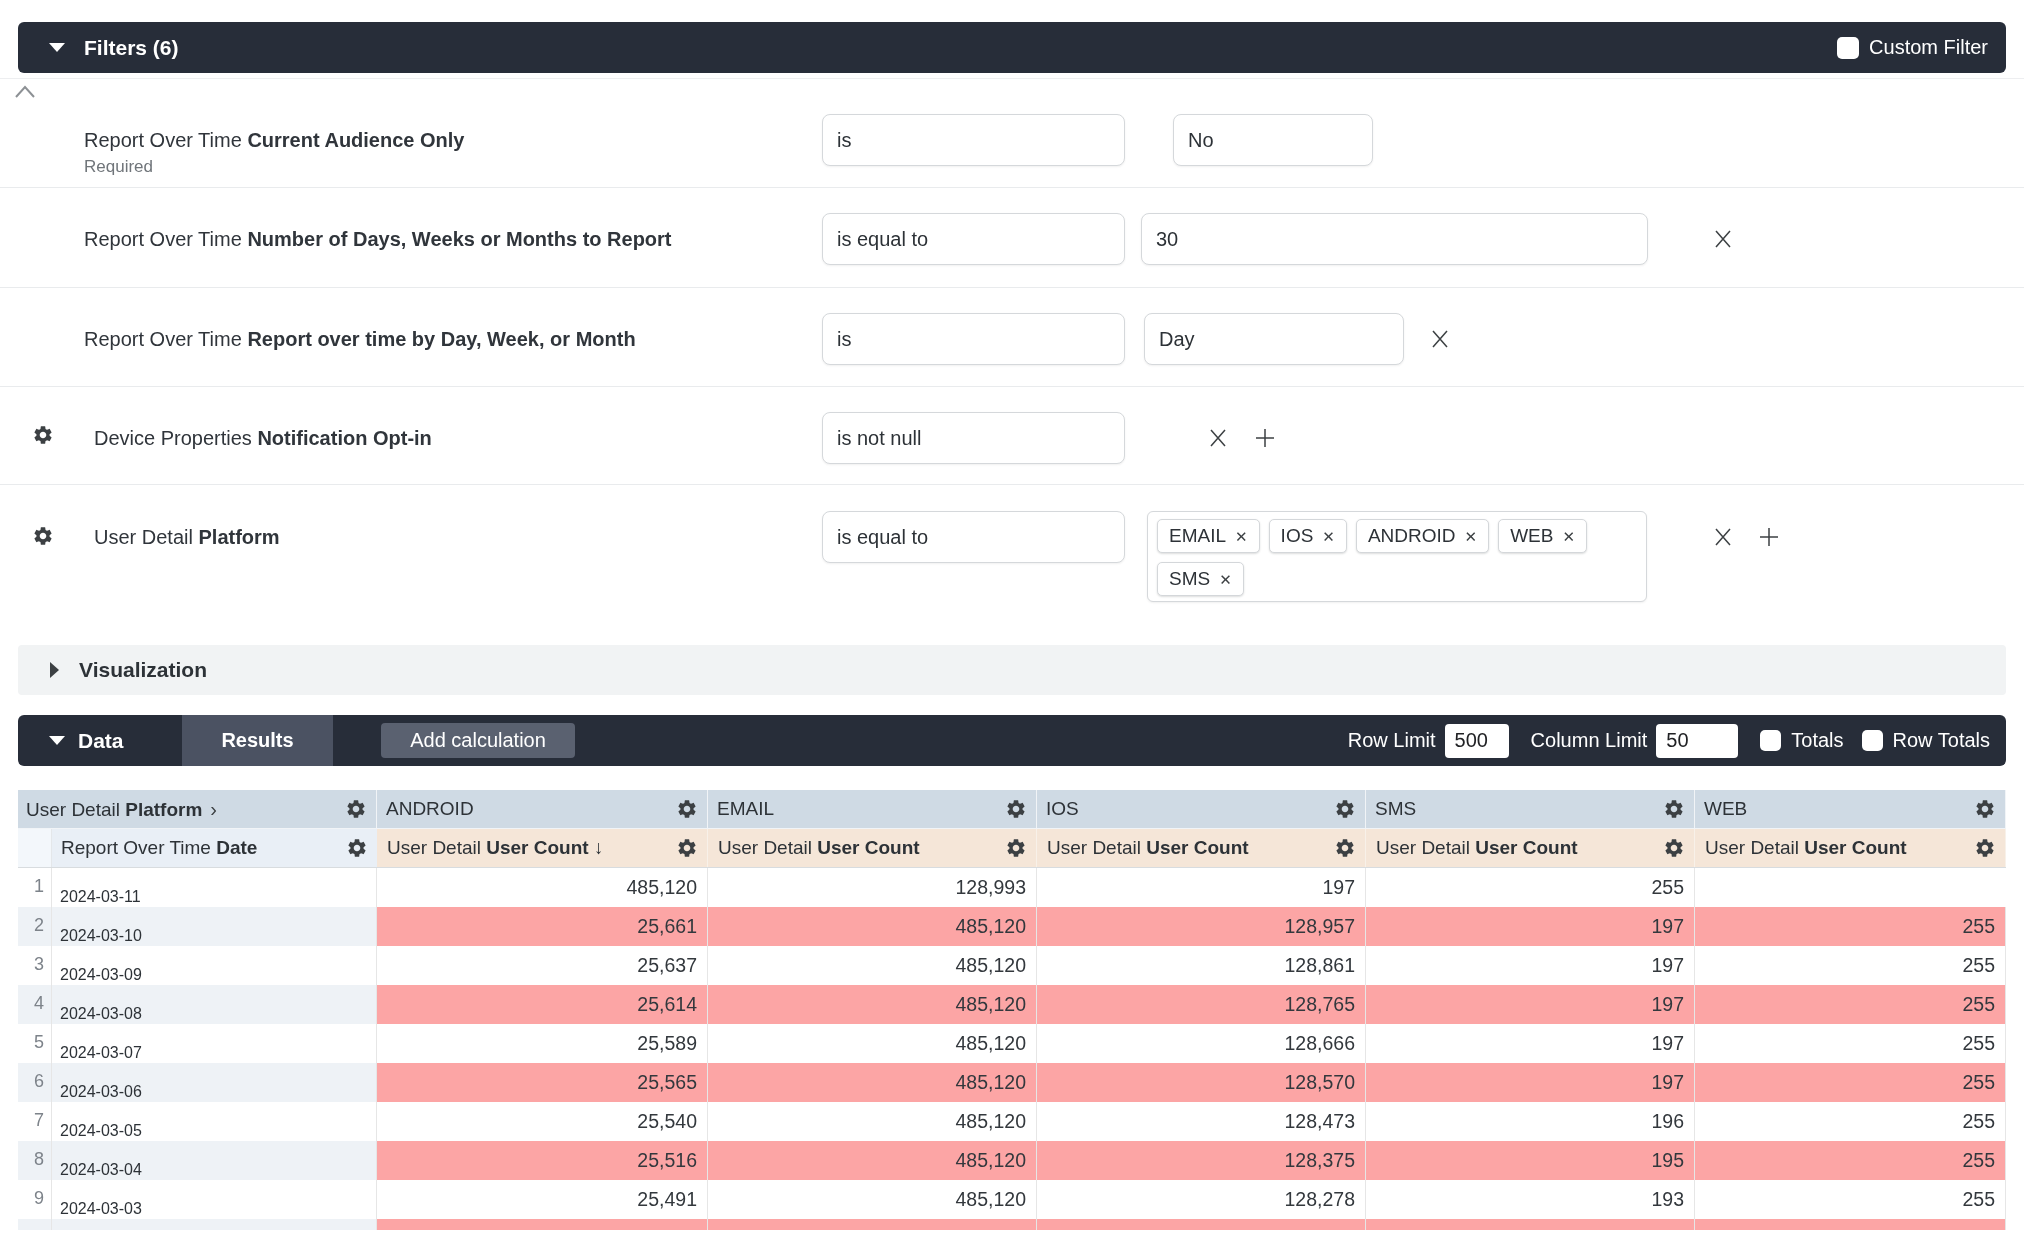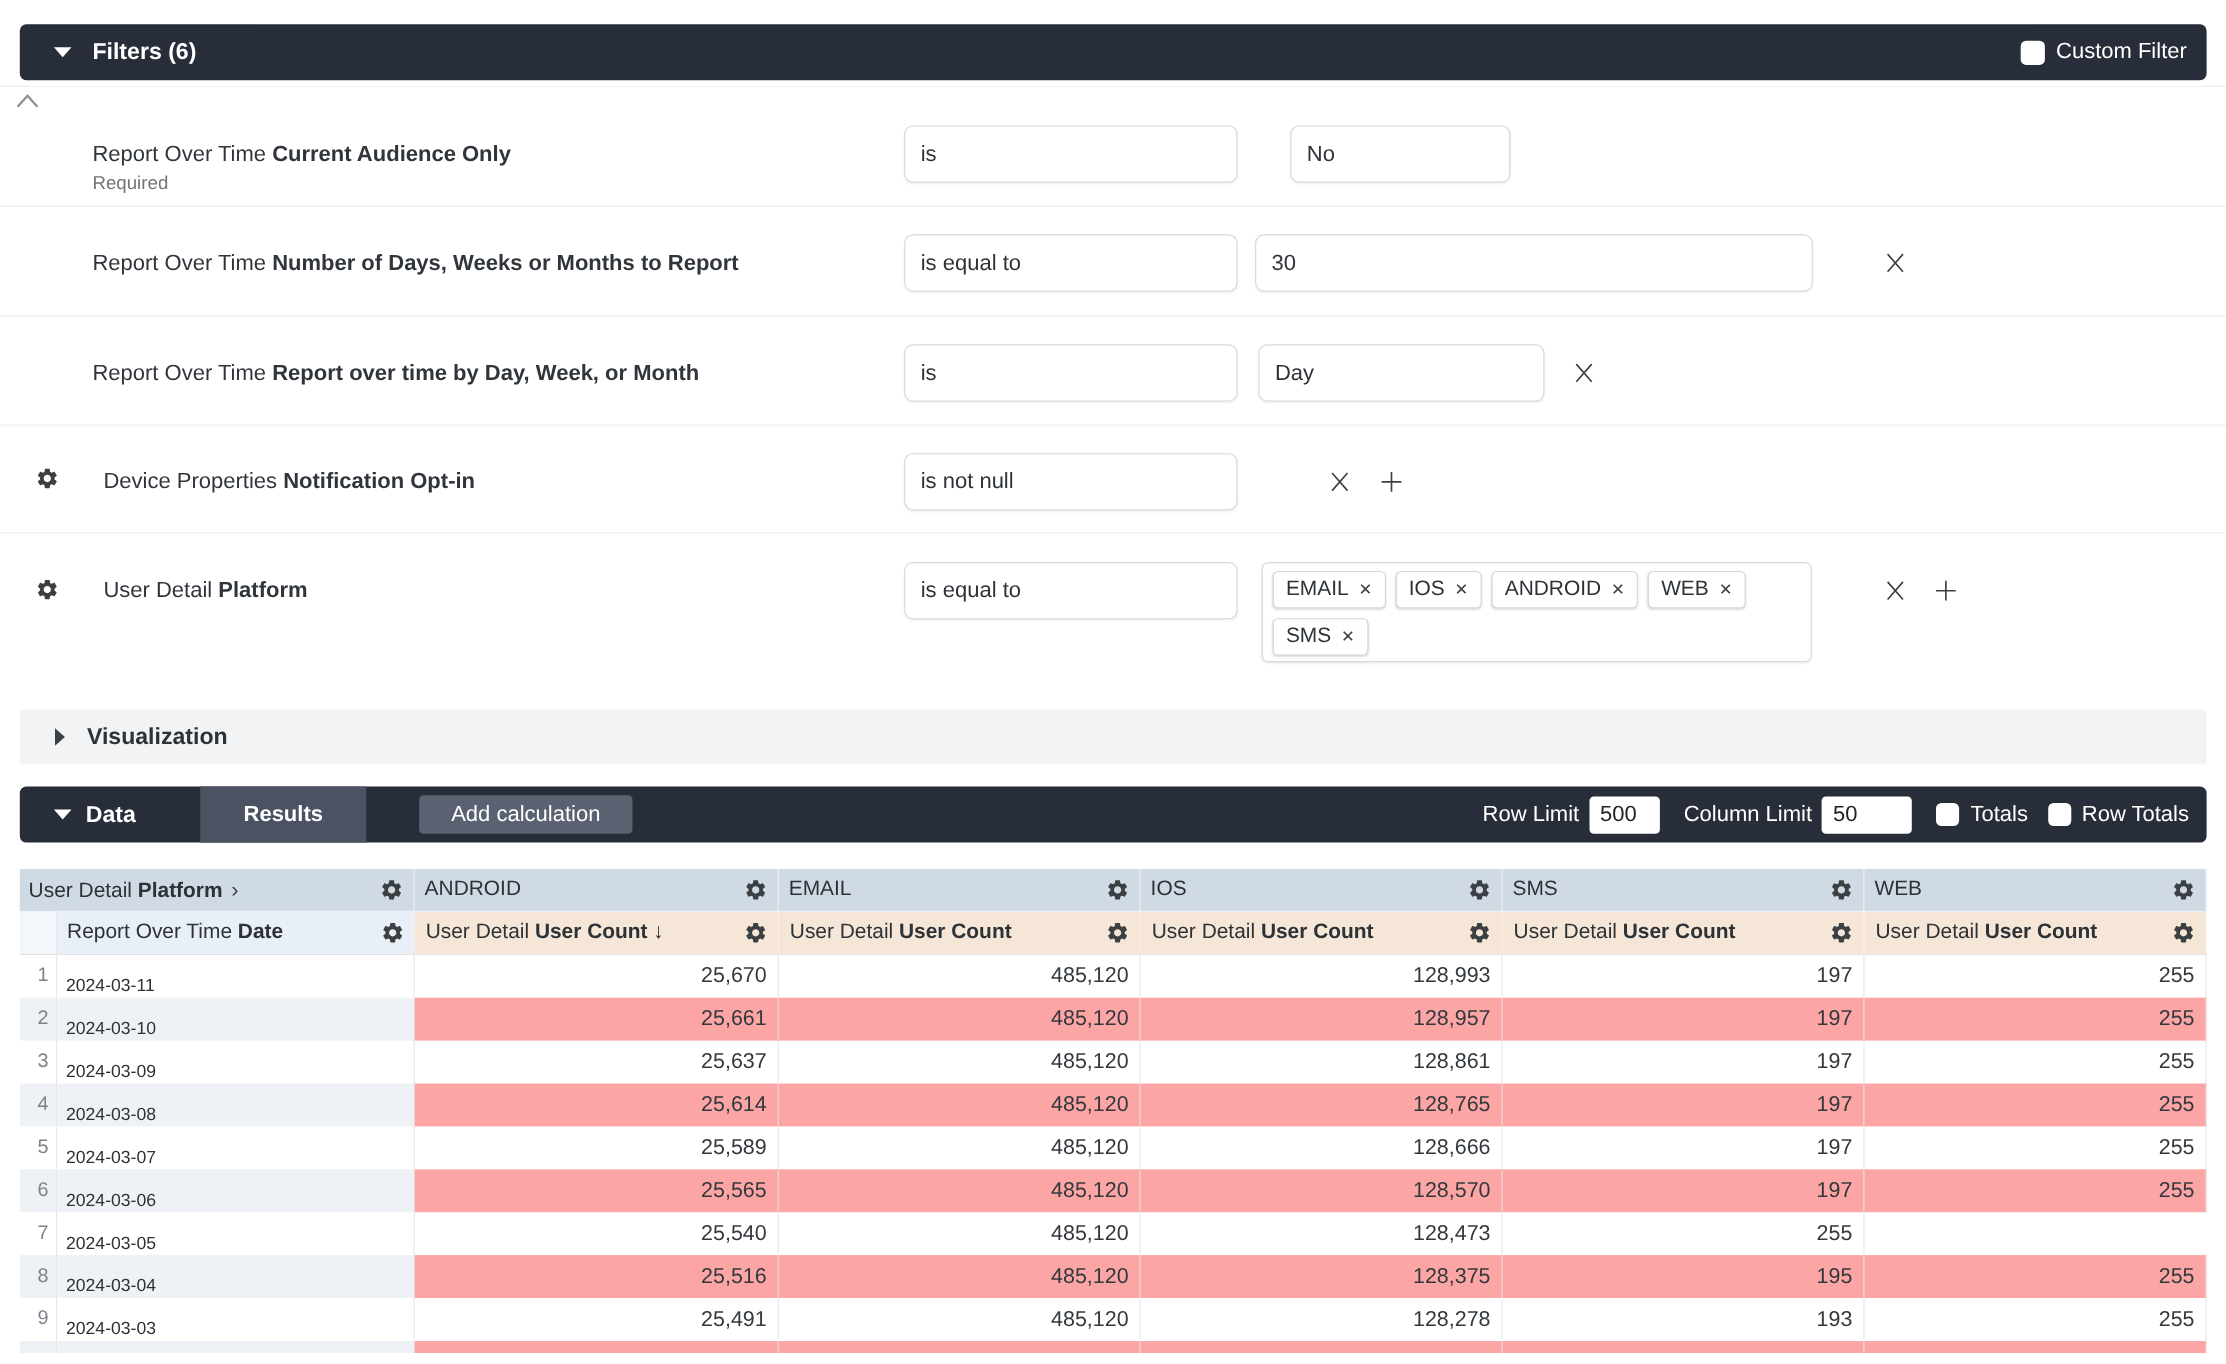--- a/index.html
+++ b/index.html
@@ -348,21 +348,20 @@
             <svg width="22" height="22" viewBox="0 0 24 24" fill="#3c4043">
               <path d="M19.14,12.94c0.04-0.3,0.06-0.61,0.06-0.94c0-0.32-0.02-0.64-0.07-0.94l2.03-1.58c0.18-0.14,0.23-0.41,0.12-0.61l-1.92-3.32c-0.12-0.22-0.37-0.29-0.59-0.22l-2.39,0.96c-0.5-0.38-1.03-0.7-1.62-0.94L14.4,2.81c-0.04-0.24-0.24-0.41-0.48-0.41h-3.84c-0.24,0-0.43,0.17-0.47,0.41L9.25,5.35C8.66,5.59,8.12,5.92,7.63,6.29L5.24,5.33c-0.22-0.08-0.47,0-0.59,0.22L2.74,8.87C2.62,9.08,2.66,9.34,2.86,9.48l2.03,1.58C4.84,11.36,4.8,11.69,4.8,12s0.02,0.64,0.07,0.94l-2.03,1.58c-0.18,0.14-0.23,0.41-0.12,0.61l1.92,3.32c0.12,0.22,0.37,0.29,0.59,0.22l2.39-0.96c0.5,0.38,1.03,0.7,1.62,0.94l0.36,2.54c0.05,0.24,0.24,0.41,0.48,0.41h3.84c0.24,0,0.44-0.17,0.47-0.41l0.36-2.54c0.59-0.24,1.13-0.56,1.62-0.94l2.39,0.96c0.22,0.08,0.47,0,0.59-0.22l1.92-3.32c0.12-0.22,0.07-0.47-0.12-0.61L19.14,12.94z M12,15.6c-1.98,0-3.6-1.62-3.6-3.6s1.62-3.6,3.6-3.6s3.6,1.62,3.6,3.6S13.98,15.6,12,15.6z"></path>
             </svg>
           </span>
         </div>
       </div>
     <div id="table-body">
         <div class="trow">
           <div class="gutter">1</div>
           <div class="date-cell">2024-03-11</div>
-          <div class="val-cell">25,670</div>
           <div class="val-cell">485,120</div>
           <div class="val-cell">128,993</div>
           <div class="val-cell">197</div>
           <div class="val-cell">255</div>
         </div>
         <div class="trow even">
           <div class="gutter">2</div>
           <div class="date-cell">2024-03-10</div>
           <div class="val-cell">25,661</div>
           <div class="val-cell">485,120</div>
@@ -405,20 +404,21 @@
           <div class="val-cell">128,570</div>
           <div class="val-cell">197</div>
           <div class="val-cell">255</div>
         </div>
         <div class="trow">
           <div class="gutter">7</div>
           <div class="date-cell">2024-03-05</div>
           <div class="val-cell">25,540</div>
           <div class="val-cell">485,120</div>
           <div class="val-cell">128,473</div>
+          <div class="val-cell">196</div>
           <div class="val-cell">255</div>
         </div>
         <div class="trow even">
           <div class="gutter">8</div>
           <div class="date-cell">2024-03-04</div>
           <div class="val-cell">25,516</div>
           <div class="val-cell">485,120</div>
           <div class="val-cell">128,375</div>
           <div class="val-cell">195</div>
           <div class="val-cell">255</div>

